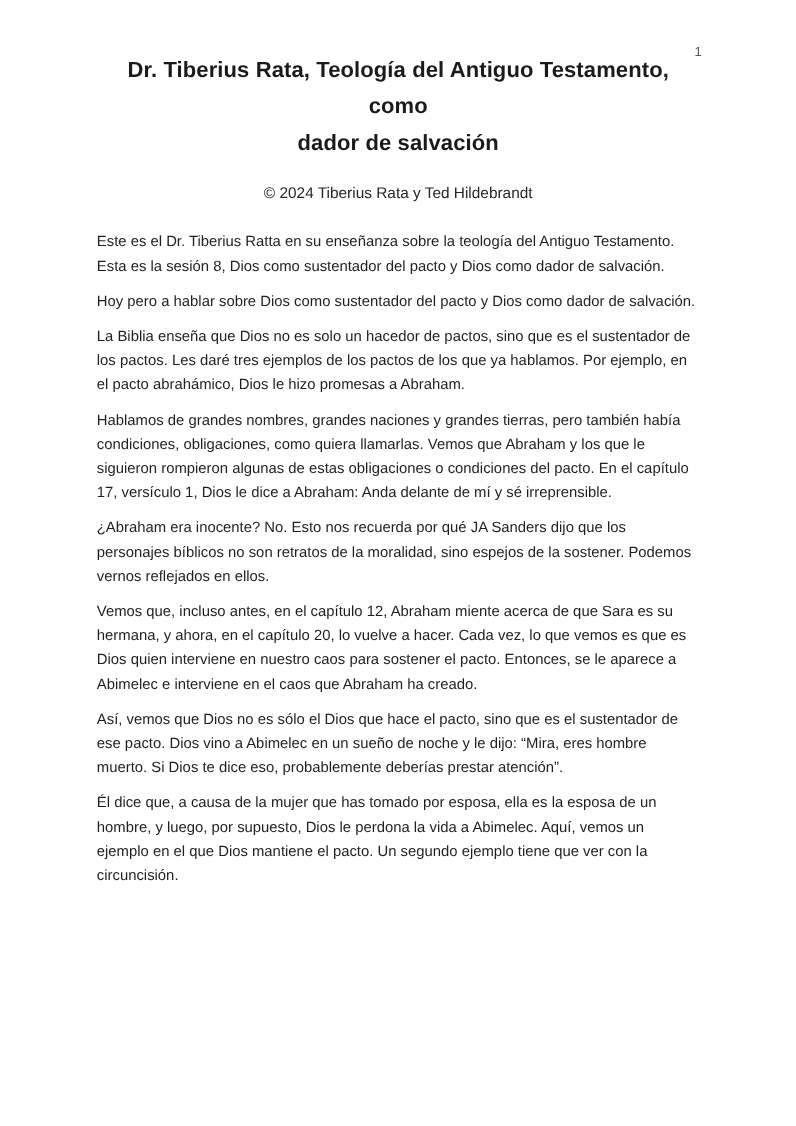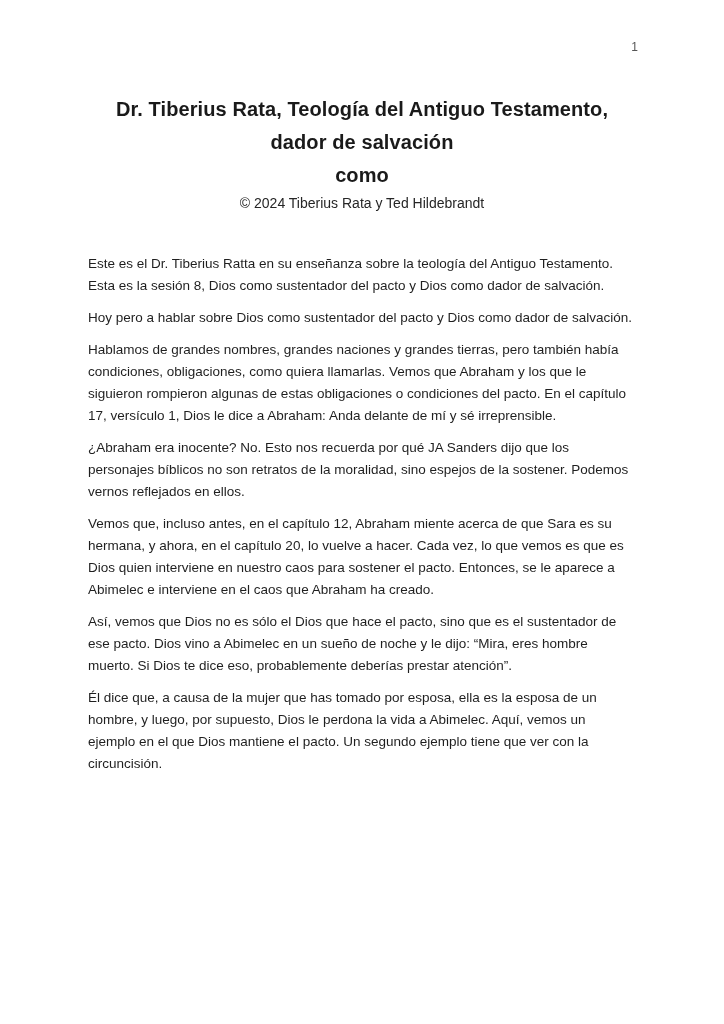--- a/index.html
+++ b/index.html
@@ -15,71 +15,72 @@
     overflow: hidden;
   }
   .page-number {
     position: absolute;
     top: 40px;
     right: 86px;
     font-size: 12px;
     color: #555555;
   }
   .content {
-    padding: 93px 88px 0 88px;
+    padding: 48px 88px 0 88px;
   }
   .doc-title {
     font-size: 20px;
     font-weight: bold;
     text-align: center;
     line-height: 33px;
     color: #1a1a1a;
     letter-spacing: 0.1px;
   }
   .title-line {
     display: block;
     white-space: nowrap;
   }
   .copyright {
     text-align: center;
     font-size: 14px;
     line-height: 20px;
-    margin-top: 1px;
+    margin-top: 18px;
     color: #262626;
   }
   .body-text {
-    margin-top: 40px;
+    margin-top: 24px;
     font-size: 13.5px;
     line-height: 22px;
     text-align: left;
   }
   .body-text p {
     margin: 0 0 10px 0;
   }
 </style>
 </head>
 <body>
 
 <div class="page">
 
   <div class="page-number">1</div>
 
   <div class="content">
 
     <h1 class="doc-title">
       <span class="title-line">Dr. Tiberius Rata, Teología del Antiguo Testamento,</span>
+      <span class="title-line">como</span>
       <span class="title-line">dador de salvación</span>
-      <span class="title-line">como</span>
     </h1>
 
     <div class="copyright">© 2024 Tiberius Rata y Ted Hildebrandt</div>
 
     <div class="body-text">
       <p>Este es el Dr. Tiberius Ratta en su enseñanza sobre la teología del Antiguo Testamento. Esta es la sesión 8, Dios como sustentador del pacto y Dios como dador de salvación.</p>
       <p>Hoy pero a hablar sobre Dios como sustentador del pacto y Dios como dador de salvación.</p>
+      <p>La Biblia enseña que Dios no es solo un hacedor de pactos, sino que es el sustentador de los pactos. Les daré tres ejemplos de los pactos de los que ya hablamos. Por ejemplo, en el pacto abrahámico, Dios le hizo promesas a Abraham.</p>
       <p>Hablamos de grandes nombres, grandes naciones y grandes tierras, pero también había condiciones, obligaciones, como quiera llamarlas. Vemos que Abraham y los que le siguieron rompieron algunas de estas obligaciones o condiciones del pacto. En el capítulo 17, versículo 1, Dios le dice a Abraham: Anda delante de mí y sé irreprensible.</p>
       <p>¿Abraham era inocente? No. Esto nos recuerda por qué JA Sanders dijo que los personajes bíblicos no son retratos de la moralidad, sino espejos de la sostener. Podemos vernos reflejados en ellos.</p>
       <p>Vemos que, incluso antes, en el capítulo 12, Abraham miente acerca de que Sara es su hermana, y ahora, en el capítulo 20, lo vuelve a hacer. Cada vez, lo que vemos es que es Dios quien interviene en nuestro caos para sostener el pacto. Entonces, se le aparece a Abimelec e interviene en el caos que Abraham ha creado.</p>
       <p>Así, vemos que Dios no es sólo el Dios que hace el pacto, sino que es el sustentador de ese pacto. Dios vino a Abimelec en un sueño de noche y le dijo: “Mira, eres hombre muerto. Si Dios te dice eso, probablemente deberías prestar atención”.</p>
       <p>Él dice que, a causa de la mujer que has tomado por esposa, ella es la esposa de un hombre, y luego, por supuesto, Dios le perdona la vida a Abimelec. Aquí, vemos un ejemplo en el que Dios mantiene el pacto. Un segundo ejemplo tiene que ver con la circuncisión.</p>
     </div>
 
   </div>
 </div>
 

